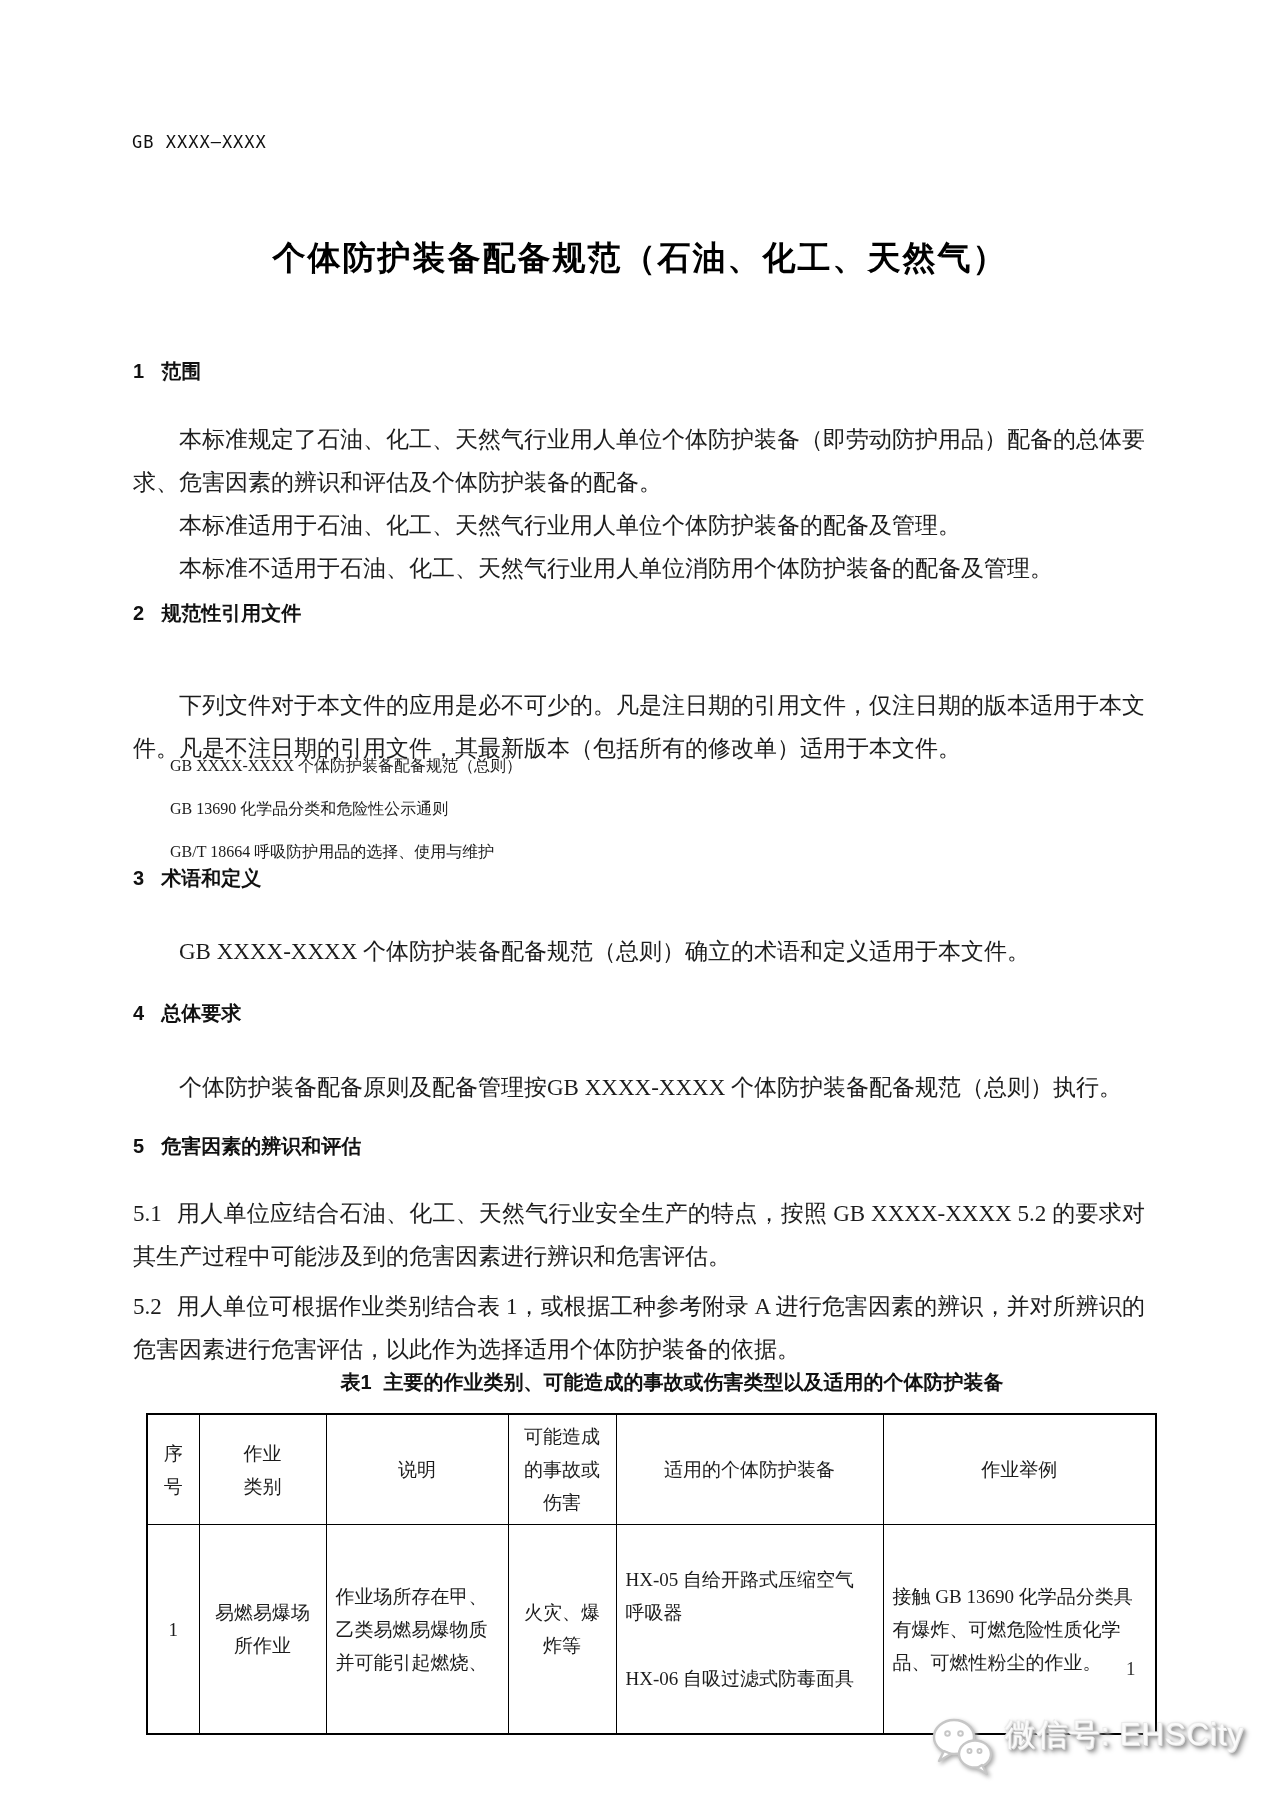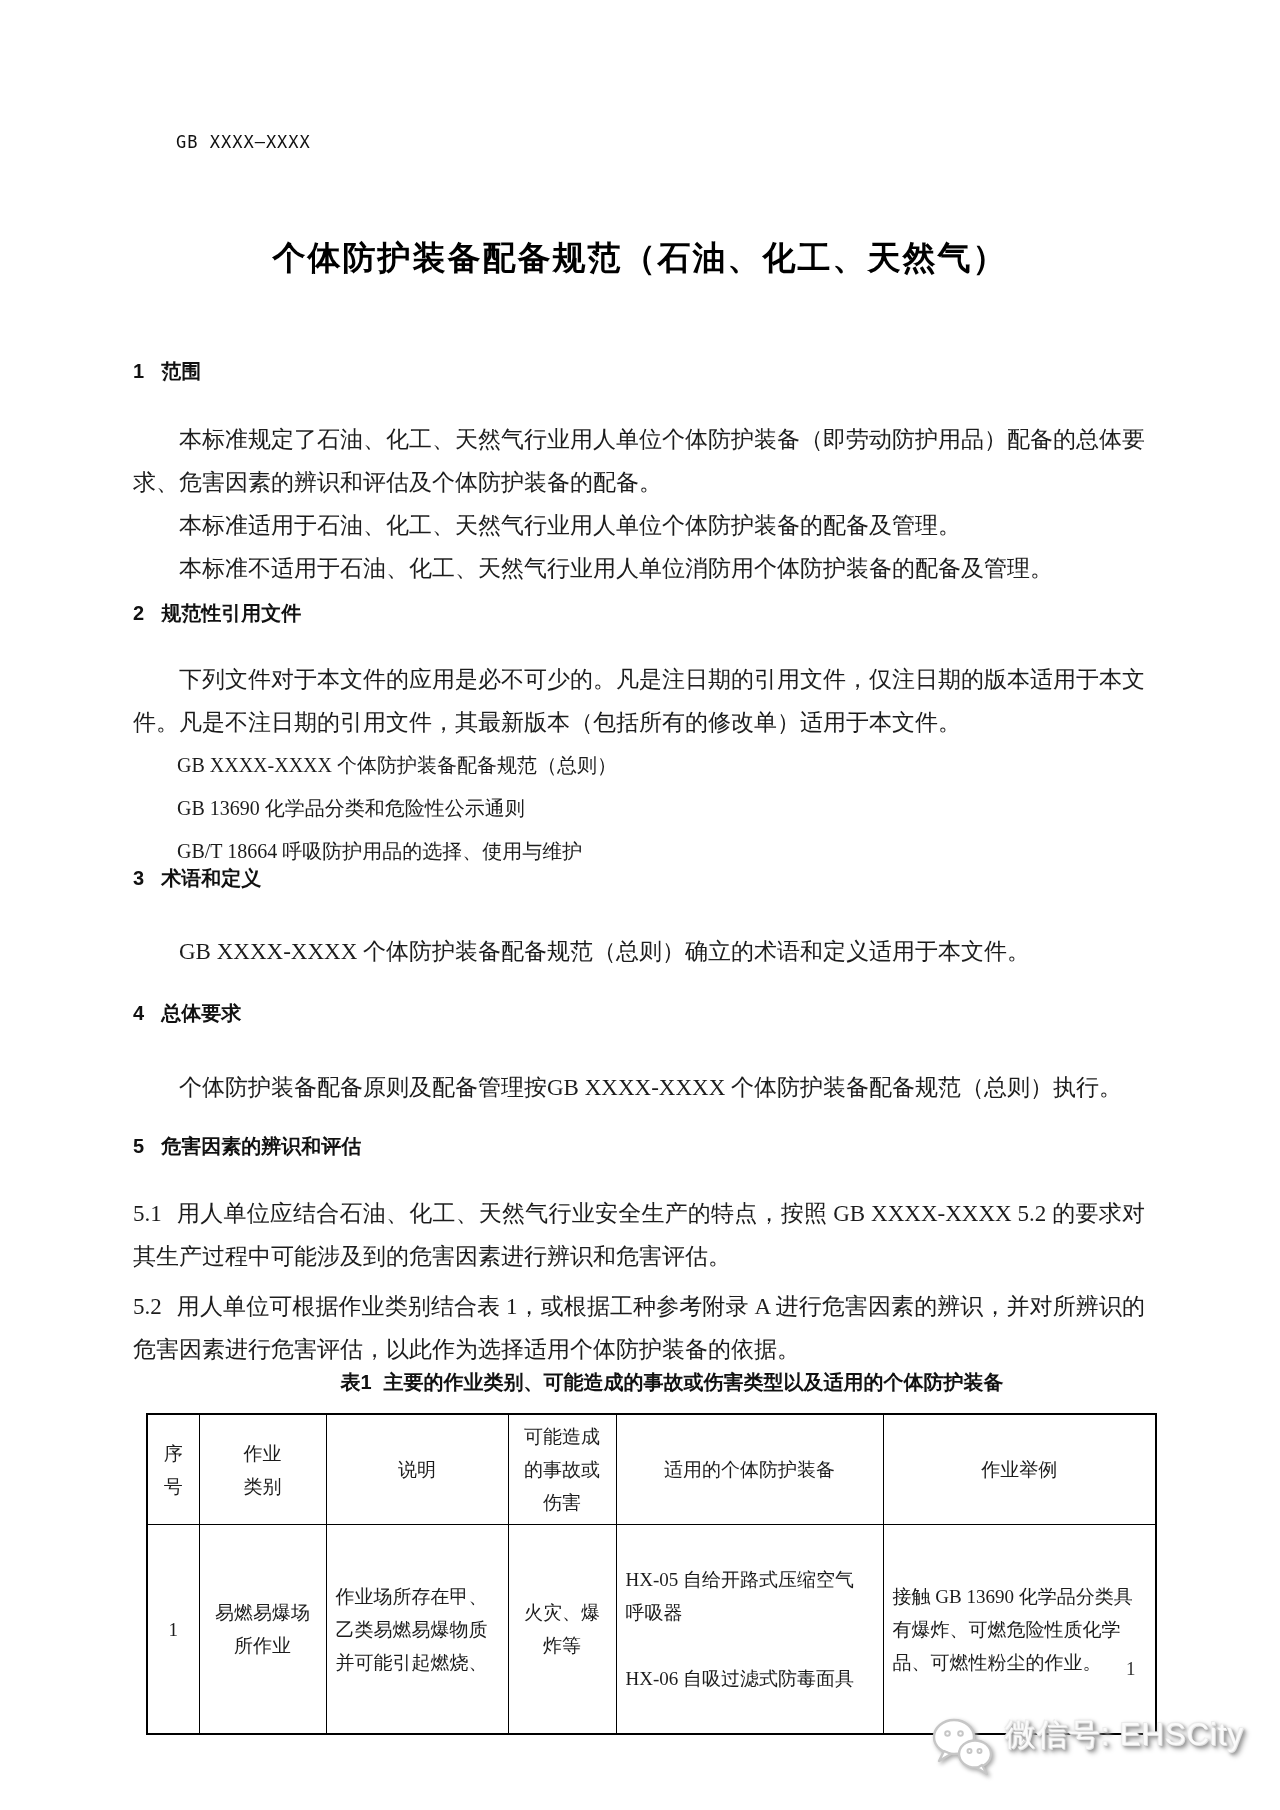--- a/index.html
+++ b/index.html
@@ -5,39 +5,39 @@
   html,body{margin:0;padding:0;background:#ffffff;}
   .page{
     position:relative;width:1280px;height:1810px;background:#ffffff;
     font-family:"Liberation Serif","DejaVu Serif",serif;
     color:#1a1a1a;overflow:hidden;
   }
   .abs{position:absolute;}
   .doc-code{
     left:132px;top:132px;
     font-family:"DejaVu Sans Mono","Liberation Mono",monospace;
-    font-size:17px;letter-spacing:1px;color:#111;margin-left:44px;
+    font-size:17px;letter-spacing:1px;color:#111;
   }
   .doc-title{
     left:0;top:236px;width:100%;text-align:center;
     font-family:"Liberation Sans","DejaVu Sans",sans-serif;
     font-size:33px;font-weight:bold;letter-spacing:2px;color:#000;
   }
   .heading{
     left:133px;width:1015px;
     font-family:"Liberation Sans","DejaVu Sans",sans-serif;
     font-size:20px;font-weight:bold;color:#111;
   }
   .heading .h-num{margin-right:17px;}
   .body-text{
     left:133px;width:1012px;
     font-size:23px;line-height:43px;text-align:justify;color:#1c1c1c;
   }
   .indent{text-indent:2em;}
-  .ref-list{left:140px;width:1012px;font-size:20px;line-height:43px;color:#1c1c1c;}
+  .ref-list{left:133px;width:1012px;font-size:16px;line-height:43px;color:#1c1c1c;}
   .ref-list .ref{padding-left:37px;}
   .num-para .p-num{margin-right:15px;}
   .tbl-caption{
     left:0;top:1369px;width:100%;text-align:center;
     font-family:"Liberation Sans","DejaVu Sans",sans-serif;
     font-size:20px;font-weight:bold;color:#111;padding-left:32px;
   }
   .tbl-caption .c-num{margin-right:12px;}
   table.t1{
     position:absolute;left:146px;top:1413px;
@@ -81,21 +81,21 @@
   <div class="abs heading" style="top:358px">
     <span class="h-num">1</span><span>范围</span>
   </div>
   <div class="abs body-text indent" style="top:418px">本标准规定了石油、化工、天然气行业用人单位个体防护装备（即劳动防护用品）配备的总体要求、危害因素的辨识和评估及个体防护装备的配备。</div>
   <div class="abs body-text indent" style="top:547px">本标准不适用于石油、化工、天然气行业用人单位消防用个体防护装备的配备及管理。</div>
   <div class="abs body-text indent" style="top:504px">本标准适用于石油、化工、天然气行业用人单位个体防护装备的配备及管理。</div>
 
   <div class="abs heading" style="top:600px">
     <span class="h-num">2</span><span>规范性引用文件</span>
   </div>
-  <div class="abs body-text indent" style="top:658px">下列文件对于本文件的应用是必不可少的。凡是注日期的引用文件，仅注日期的版本适用于本文件。凡是不注日期的引用文件，其最新版本（包括所有的修改单）适用于本文件。</div>
+  <div class="abs body-text indent" style="top:684px">下列文件对于本文件的应用是必不可少的。凡是注日期的引用文件，仅注日期的版本适用于本文件。凡是不注日期的引用文件，其最新版本（包括所有的修改单）适用于本文件。</div>
   <div class="abs ref-list" style="top:744px">
     <div class="ref">GB XXXX-XXXX 个体防护装备配备规范（总则）</div>
     <div class="ref">GB 13690 化学品分类和危险性公示通则</div>
     <div class="ref">GB/T 18664 呼吸防护用品的选择、使用与维护</div>
   </div>
 
   <div class="abs heading" style="top:865px">
     <span class="h-num">3</span><span>术语和定义</span>
   </div>
   <div class="abs body-text indent" style="top:930px">GB XXXX-XXXX 个体防护装备配备规范（总则）确立的术语和定义适用于本文件。</div>

